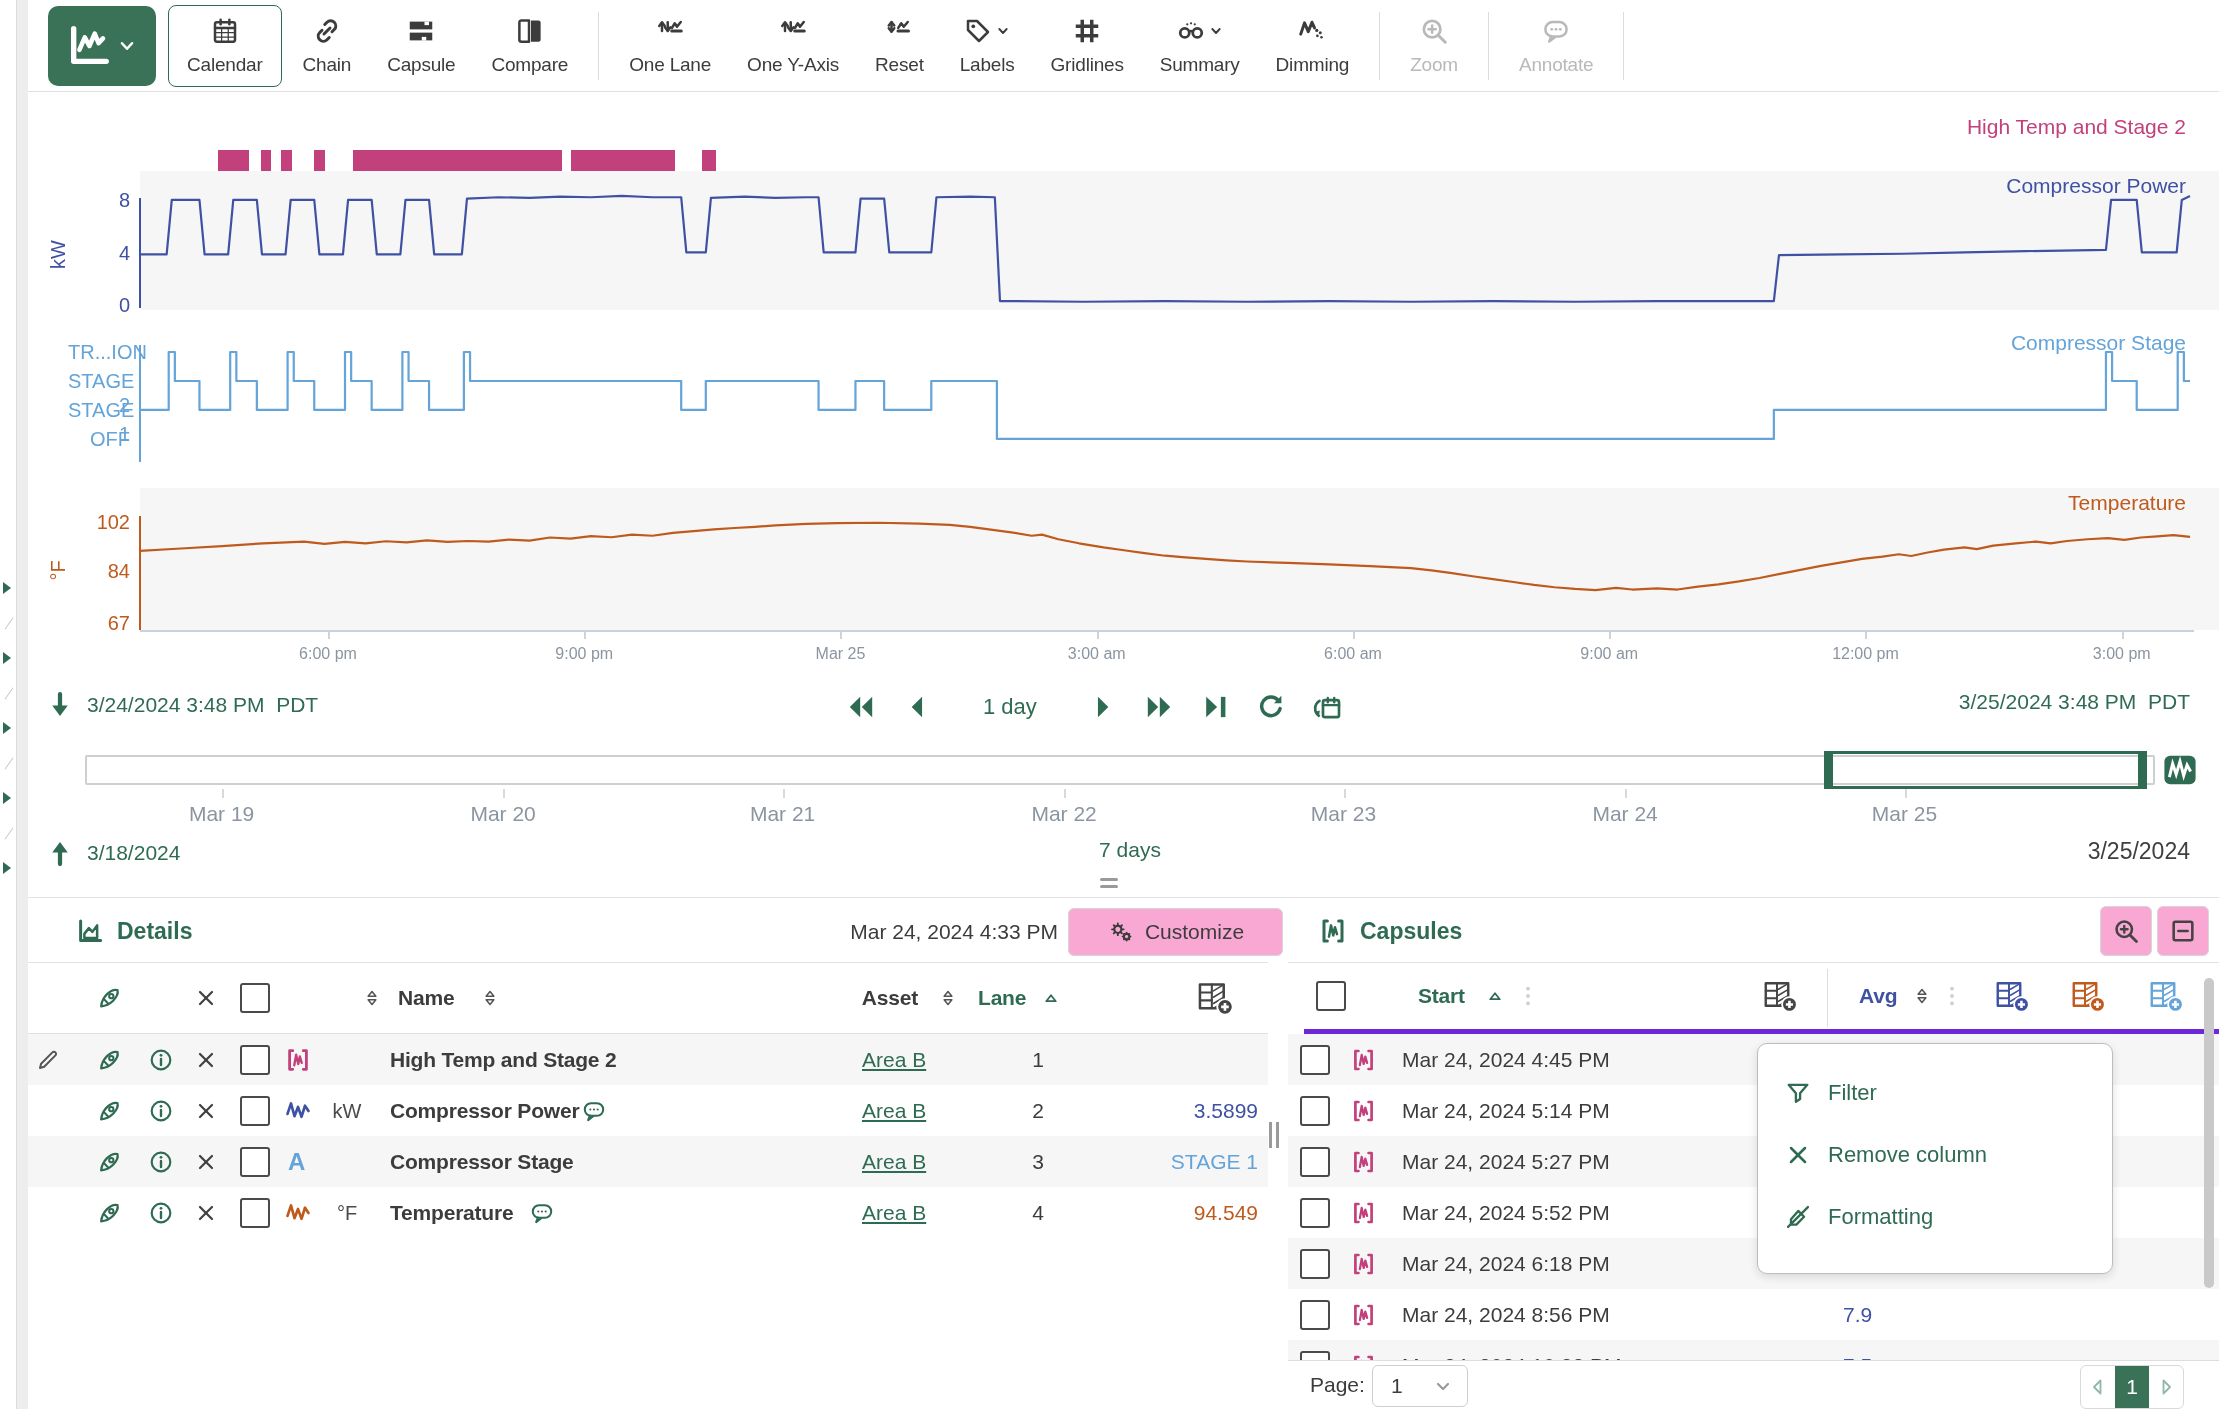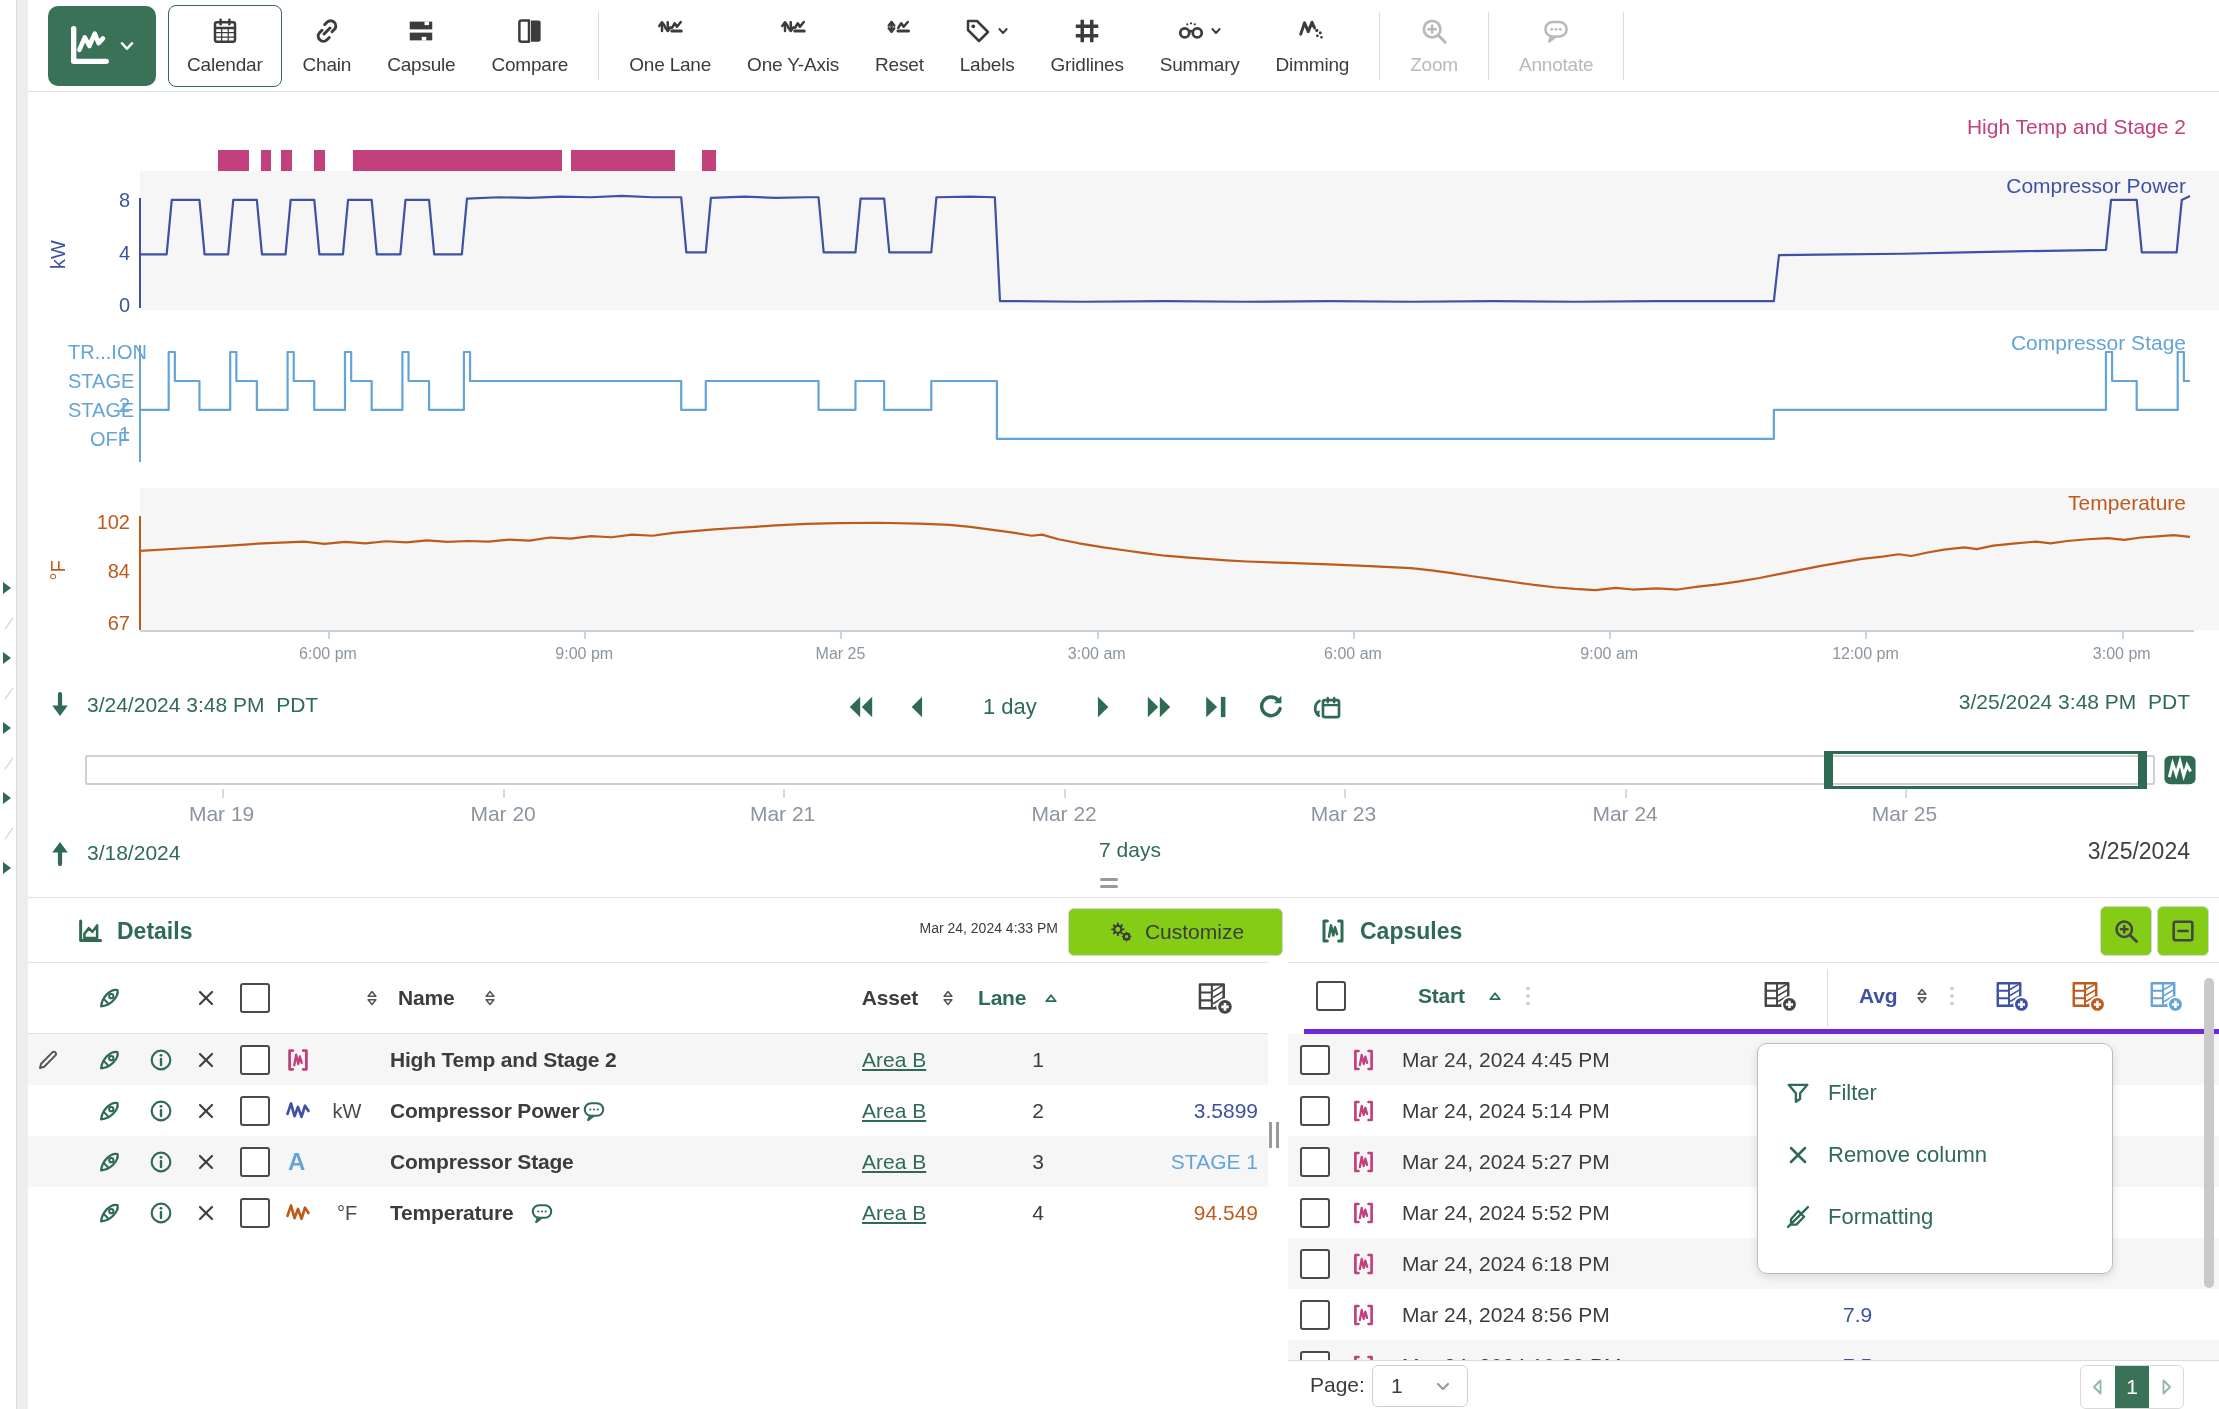--- a/index.html
+++ b/index.html
@@ -42,21 +42,21 @@
   .inv-lab{position:absolute;top:802px;width:120px;margin-left:-60px;text-align:center;font-size:21px;color:#8b95a0;}
   
   .panel-title{display:flex;align-items:center;gap:12px;color:#2f6b52;font-size:23px;font-weight:bold;}
   .hairline{background:#e2e2e2;}
   .zebra{background:#f6f6f7;}
   .cell{position:absolute;font-size:21px;color:#3c3c3c;top:50%;transform:translateY(-50%);white-space:nowrap;}
   .cell.bold{font-weight:bold;letter-spacing:-0.2px;}
   .link{color:#2f6b52;text-decoration:underline;cursor:pointer;}
   .cbx{position:absolute;width:26px;height:26px;border:2.4px solid #4a4a4a;border-radius:3px;background:#fff;top:50%;transform:translateY(-50%);cursor:pointer;}
   .iconbtn{position:absolute;top:50%;transform:translateY(-50%);background:none;border:none;padding:0;cursor:pointer;display:flex;}
-  .hbtn{background:#84cc16;border:1px solid #d6d6d6;border-radius:6px;display:flex;align-items:center;justify-content:center;cursor:pointer;}
+  .hbtn{background:#f9a8d4;border:1px solid #d6d6d6;border-radius:6px;display:flex;align-items:center;justify-content:center;cursor:pointer;}
   #ctx-menu{left:1757px;top:1043px;width:356px;height:231px;background:#fff;border:1.5px solid #bdbdbd;border-radius:10px;box-shadow:0 3px 10px rgba(0,0,0,0.12);padding:18px 0 0 0;box-sizing:border-box;z-index:30;}
   .menu-item{display:flex;align-items:center;gap:16px;height:62px;padding-left:26px;color:#2f6b52;font-size:22px;cursor:pointer;}
   #cap-scrollbar{left:2204px;top:978px;width:10px;height:310px;background:#c9c9c9;border-radius:5px;}
   .pag-group{display:flex;align-items:stretch;border:1px solid #d9d9d9;border-radius:6px;overflow:hidden;height:42px;background:#fff;}
   .pag-cell{width:34px;display:flex;align-items:center;justify-content:center;cursor:pointer;}
   .pag-current{background:#3a7258;color:#fff;font-size:21px;}
   #page-select{display:flex;align-items:center;justify-content:space-between;width:96px;height:42px;border:1px solid #cfcfcf;border-radius:6px;background:#fff;padding:0 12px 0 18px;box-sizing:border-box;font-size:21px;cursor:pointer;}
   .splitter-eq{display:flex;flex-direction:column;gap:4px;align-items:center;cursor:row-resize;}
   .splitter-eq div{width:18px;height:3px;background:#9a9a9a;border-radius:2px;}
   #vsplit{display:flex;gap:4px;cursor:col-resize;}
@@ -423,21 +423,21 @@
   <div class="abs" id="details-panel" style="left:28px;top:898px;width:1240px;height:511px;">
     <div class="panel-title" style="position:absolute;left:47px;top:18px;">
       <span id="details-title-icon">
           <svg width="30" height="30" viewBox="0 0 24 24" style="color:#2f6b52;flex:none;display:block;">
             <path d="M4.5 4v15.5H20.5" stroke="currentColor" fill="none" stroke-linecap="round" stroke-linejoin="round" stroke-width="2.4"></path>
             <path d="M7.5 17.5v-3.2l3.6-4.6 2.8 3 3.8-5.2v10z" stroke="currentColor" fill="none" stroke-linecap="round" stroke-linejoin="round" stroke-width="2"></path>
           </svg>
         </span>
       <span>Details</span>
     </div>
-    <div style="position:absolute;left:725px;top:22px;width:305px;text-align:right;font-size:14px;">Mar 24, 2024 4:33 PM</div>
+    <div style="position:absolute;left:725px;top:22px;width:305px;text-align:right;font-size:21px;">Mar 24, 2024 4:33 PM</div>
     <button class="hbtn" style="position:absolute;left:1040px;top:10px;width:215px;height:48px;gap:10px;font-family:inherit;font-size:21px;color:#3c3c3c;">
       <span id="gears-slot">
           <svg width="28" height="28" viewBox="0 0 24 24" style="color:#3c3c3c;flex:none;display:block;">
             <circle cx="9.3" cy="9.7" r="3.1" stroke="currentColor" fill="none" stroke-linecap="round" stroke-linejoin="round" stroke-width="1.8"></circle>
             <path d="M9.3 4.7v2M9.3 12.7v2M4.3 9.7h2M12.3 9.7h2M5.8 6.2l1.4 1.4M11.4 11.8l1.4 1.4M12.8 6.2l-1.4 1.4M7.2 11.8l-1.4 1.4" stroke="currentColor" fill="none" stroke-linecap="round" stroke-linejoin="round" stroke-width="1.6"></path>
             <circle cx="16.8" cy="15.9" r="2.5" stroke="currentColor" fill="none" stroke-linecap="round" stroke-linejoin="round" stroke-width="1.7"></circle>
             <path d="M16.8 12.4v1.4M16.8 18v1.4M13.3 15.9h1.4M18.9 15.9h1.4M14.4 13.5l1 1M18.2 17.3l1 1M19.2 13.5l-1 1M15.4 17.3l-1 1" stroke="currentColor" fill="none" stroke-linecap="round" stroke-linejoin="round" stroke-width="1.4"></path>
           </svg>
         </span>
       <span>Customize</span>

